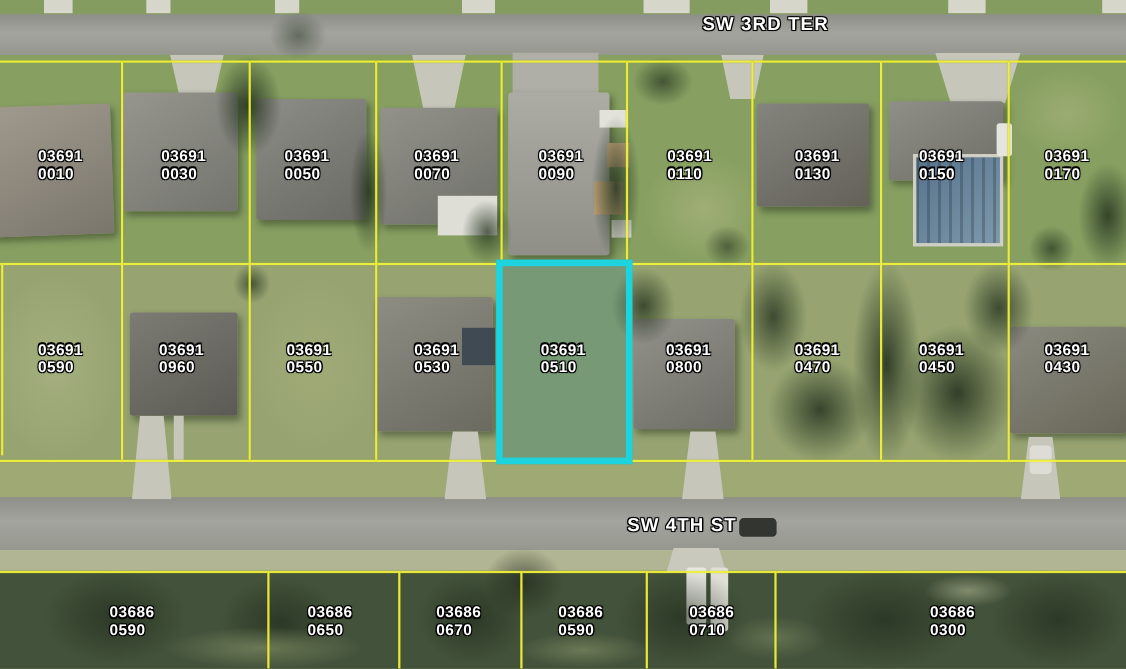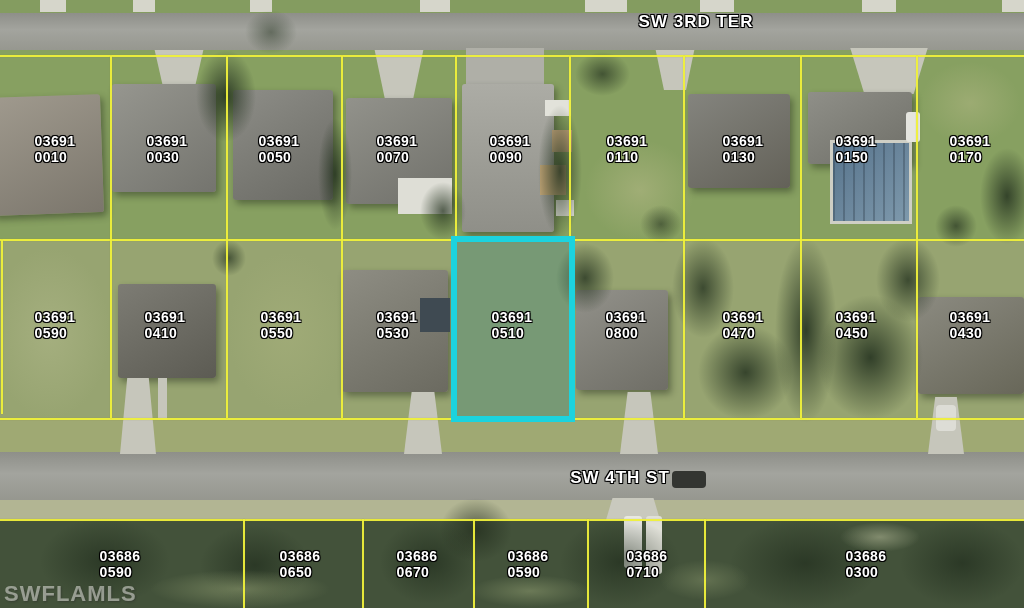--- a/index.html
+++ b/index.html
@@ -119,21 +119,20 @@
   <div class="patch" style="left:560px;top:518px;width:120px;height:88px;background:radial-gradient(closest-side,rgba(24,36,22,.55),rgba(24,36,22,0));"></div>
   <div class="patch" style="left:730px;top:518px;width:150px;height:90px;background:radial-gradient(closest-side,rgba(24,36,22,.55),rgba(24,36,22,0));"></div>
   <div class="patch" style="left:900px;top:520px;width:124px;height:86px;background:radial-gradient(closest-side,rgba(24,36,22,.55),rgba(24,36,22,0));"></div>
   <div class="patch" style="left:150px;top:570px;width:180px;height:38px;background:radial-gradient(closest-side,rgba(147,160,115,.55),rgba(147,160,115,0));"></div>
   <div class="patch" style="left:470px;top:575px;width:120px;height:32px;background:radial-gradient(closest-side,rgba(147,160,115,.5),rgba(147,160,115,0));"></div>
   <div class="patch" style="left:660px;top:560px;width:90px;height:40px;background:radial-gradient(closest-side,rgba(147,160,115,.4),rgba(147,160,115,0));"></div>
   <div class="patch" style="left:840px;top:522px;width:80px;height:30px;background:radial-gradient(closest-side,rgba(190,195,160,.5),rgba(190,195,160,0));"></div>
 
   <div class="street-label" style="left:690px;top:22px;padding-left:12px;">SW 3RD TER</div>
   <div class="street-label" style="left:620px;top:478px;">SW 4TH ST</div>
-  <div class="watermark">SWFLAMLS</div>
 
 <div class="gline h" style="left: 0px; top: 55px; width: 1024px; background: rgb(240, 241, 59);"></div>
     <div class="gline h" style="left: 0px; top: 239px; width: 1024px; background: rgb(240, 241, 59);"></div>
     <div class="gline h" style="left: 0px; top: 418px; width: 1024px; background: rgb(240, 241, 59);"></div>
     <div class="gline h" style="left: 0px; top: 519px; width: 1024px; background: rgb(240, 241, 59);"></div>
     <div class="gline v" style="left: 1px; top: 240px; height: 174px; background: rgb(240, 241, 59);"></div>
     <div class="gline v" style="left: 110px; top: 56px; height: 362px; background: rgb(240, 241, 59);"></div>
     <div class="gline v" style="left: 226px; top: 56px; height: 362px; background: rgb(240, 241, 59);"></div>
     <div class="gline v" style="left: 341px; top: 56px; height: 362px; background: rgb(240, 241, 59);"></div>
     <div class="gline v" style="left: 455px; top: 56px; height: 183px; background: rgb(240, 241, 59);"></div>
@@ -182,21 +181,21 @@
     <div class="parcel-label" style="left: 970px; top: 150px;">
       <div>03691</div>
       <div>0170</div>
     </div>
     <div class="parcel-label" style="left: 55px; top: 326px;">
       <div>03691</div>
       <div>0590</div>
     </div>
     <div class="parcel-label" style="left: 165px; top: 326px;">
       <div>03691</div>
-      <div>0410</div>
+      <div>0960</div>
     </div>
     <div class="parcel-label" style="left: 281px; top: 326px;">
       <div>03691</div>
       <div>0550</div>
     </div>
     <div class="parcel-label" style="left: 397px; top: 326px;">
       <div>03691</div>
       <div>0530</div>
     </div>
     <div class="parcel-label" style="left: 512px; top: 326px;">

